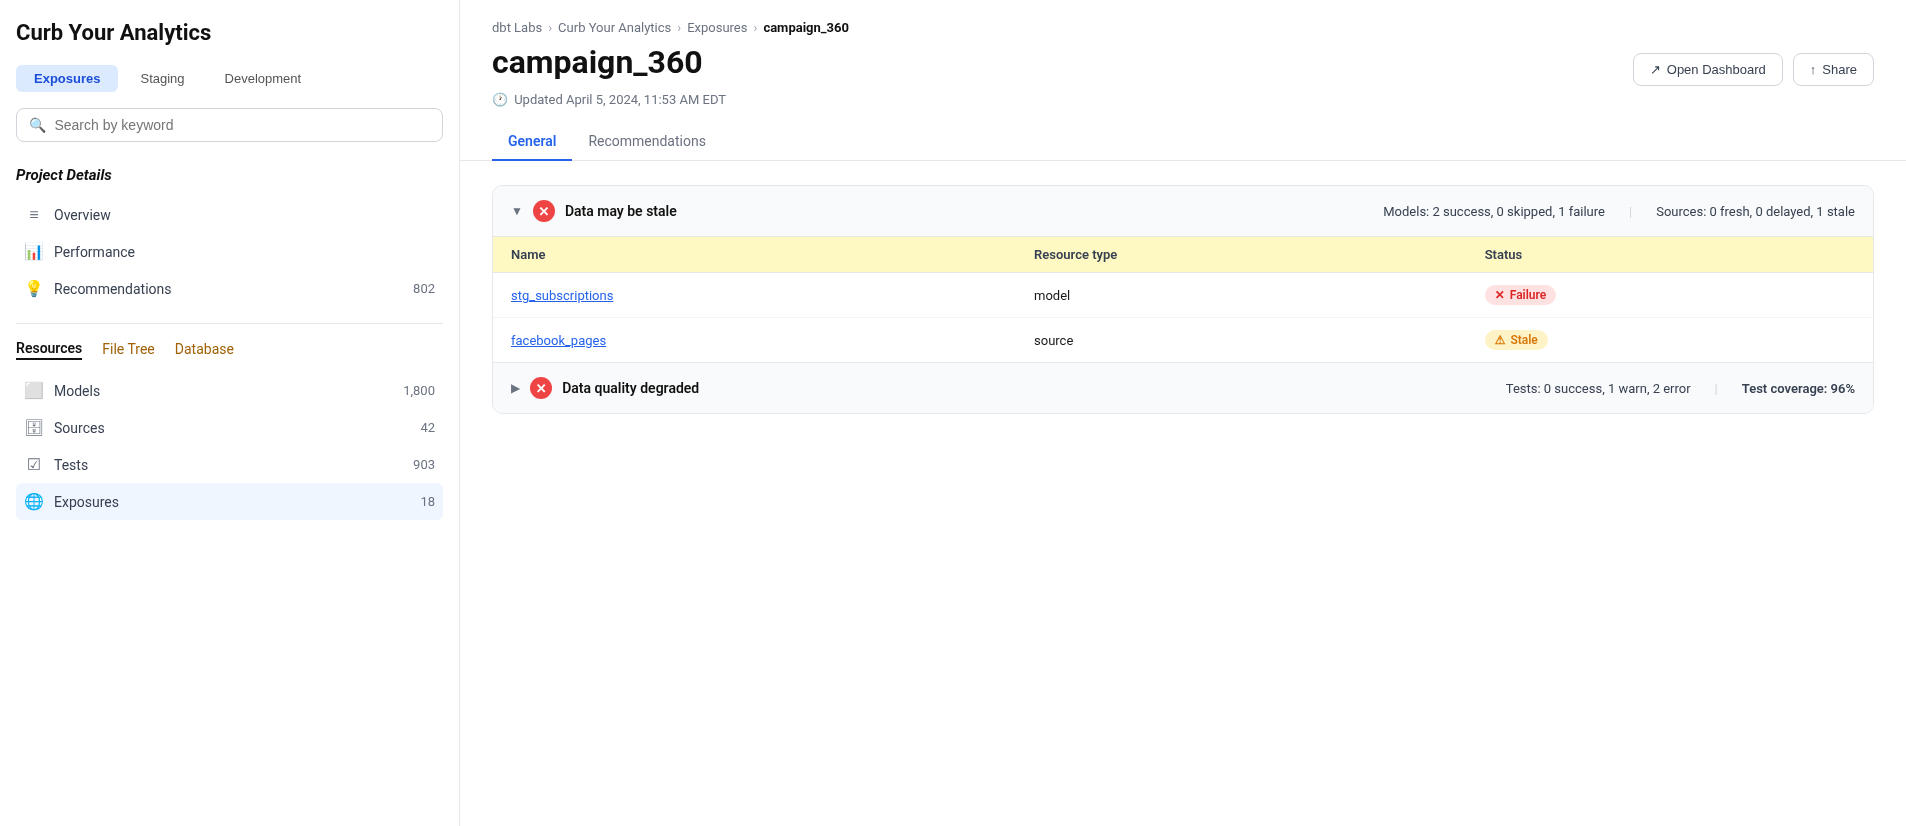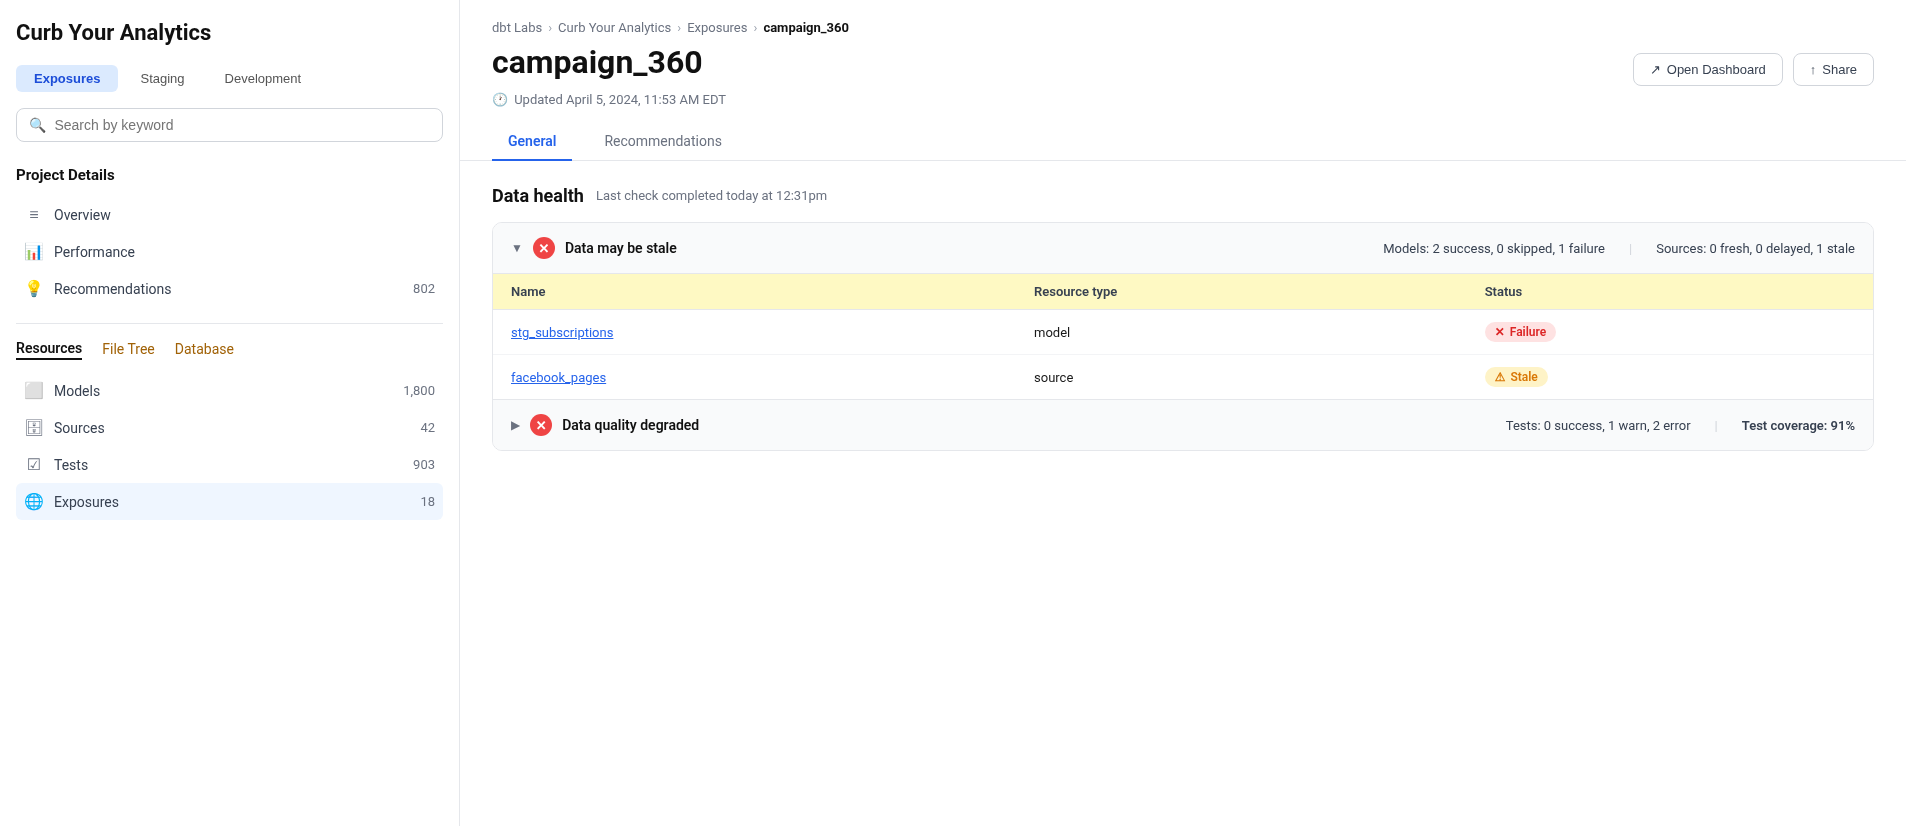--- a/index.html
+++ b/index.html
@@ -6,41 +6,41 @@
     body { font-family: -apple-system, BlinkMacSystemFont, 'Segoe UI', Roboto, sans-serif; display: flex; height: 826px; overflow: hidden; background: #fff; color: #1a1a1a; font-size: 14px; }
 
     
     #sidebar { width: 460px; min-width: 460px; border-right: 1px solid #e5e7eb; padding: 20px 16px; overflow-y: auto; }
     .sidebar-title { font-size: 22px; font-weight: 700; margin-bottom: 20px; color: #111; }
     .env-tabs { display: flex; gap: 4px; margin-bottom: 16px; }
     .env-tab { padding: 6px 18px; border-radius: 6px; border: none; cursor: pointer; font-size: 13px; background: transparent; color: #555; }
     .env-tab.active { background: #dbeafe; color: #1d4ed8; font-weight: 600; }
     .search-box { display: flex; align-items: center; border: 1px solid #d1d5db; border-radius: 8px; padding: 8px 12px; margin-bottom: 24px; gap: 8px; }
     .search-box input { border: none; outline: none; width: 100%; font-size: 14px; color: #c2410c; background: transparent; }
-    .section-label { font-size: 15px; font-weight: 700; color: #111; margin-bottom: 12px; }
+    .section-label { font-size: 15px; font-weight: 700; color: #111; margin-bottom: 12px; font-style: italic; }
     .nav-item { display: flex; align-items: center; gap: 10px; padding: 9px 8px; border-radius: 6px; cursor: pointer; color: #374151; font-size: 14px; }
     .nav-item .nav-count { margin-left: auto; color: #6b7280; font-size: 13px; }
     .nav-icon { font-size: 16px; color: #6b7280; width: 20px; text-align: center; }
     .divider { border: none; border-top: 1px solid #e5e7eb; margin: 16px 0; }
     .resources-header { display: flex; align-items: center; gap: 20px; margin-bottom: 12px; }
     .resources-tab { font-size: 14px; font-weight: 600; color: #111; cursor: pointer; padding-bottom: 2px; border-bottom: 2px solid #111; }
     .resources-tab.inactive { font-weight: 400; color: #a16207; border-bottom: none; }
     .nav-item.highlighted { background: #eff6ff; }
 
     
     #main { flex: 1; overflow-y: auto; padding: 0; }
     .breadcrumb { display: flex; align-items: center; gap: 6px; font-size: 13px; color: #6b7280; padding: 20px 32px 0; }
     .breadcrumb .sep { color: #9ca3af; }
     .breadcrumb .current { font-weight: 700; color: #111; }
     .page-header { display: flex; align-items: flex-start; justify-content: space-between; padding: 8px 32px 0; }
     .page-title { font-size: 32px; font-weight: 700; color: #111; }
     .header-actions { display: flex; gap: 10px; margin-top: 10px; }
     .btn-outline { display: flex; align-items: center; gap: 6px; padding: 8px 16px; border: 1px solid #d1d5db; border-radius: 8px; background: #fff; cursor: pointer; font-size: 13px; color: #374151; font-weight: 500; }
     .updated-text { display: flex; align-items: center; gap: 6px; color: #6b7280; font-size: 13px; padding: 6px 32px 16px; }
-    .tabs-row { display: flex; gap: 16px; border-bottom: 1px solid #e5e7eb; padding: 0 32px; margin-bottom: 24px; }
+    .tabs-row { display: flex; gap: 0; border-bottom: 1px solid #e5e7eb; padding: 0 32px; margin-bottom: 24px; }
     .tab { padding: 10px 16px; font-size: 14px; cursor: pointer; color: #6b7280; border-bottom: 2px solid transparent; margin-bottom: -1px; }
     .tab.active { color: #2563eb; border-bottom-color: #2563eb; font-weight: 600; }
     .content-area { padding: 0 32px; }
     .section-title { font-size: 18px; font-weight: 700; color: #111; margin-bottom: 16px; display: flex; align-items: center; gap: 12px; }
     .section-subtitle { font-size: 13px; color: #6b7280; font-weight: 400; }
 
     
     .health-card { border: 1px solid #e5e7eb; border-radius: 10px; overflow: hidden; margin-bottom: 28px; }
     .health-row { display: flex; align-items: center; padding: 14px 18px; background: #fff; gap: 10px; }
     .health-row.header-row { background: #f9fafb; cursor: pointer; }
@@ -159,24 +159,20 @@
     <span>Updated April 5, 2024, 11:53 AM EDT</span>
   </div>
 
   <div class="tabs-row">
     <div class="tab active">General</div>
     <div class="tab">Recommendations</div>
   </div>
 
   <div class="content-area">
 
-    <div class="section-title">
-      <span>Data health</span>
-      <span class="section-subtitle">Last check completed today at 12:31pm</span>
-    </div>
 
     <div class="health-card">
 
       <div class="health-row header-row">
         <span class="expand-icon">▼</span>
         <div class="error-icon">✕</div>
         <span class="health-title">Data may be stale</span>
         <div class="health-meta">
           <span>Models: 2 success, 0 skipped, 1 failure</span>
           <span class="pipe">|</span>
@@ -216,19 +212,19 @@
         </tbody>
       </table>
 
       <div class="health-row header-row collapsed-row">
         <span class="expand-icon">▶</span>
         <div class="error-icon">✕</div>
         <span class="health-title">Data quality degraded</span>
         <div class="health-meta">
           <span>Tests: 0 success, 1 warn, 2 error</span>
           <span class="pipe">|</span>
-          <b><span>Test coverage: 91%</span></b>
+          <b><span>Test coverage: 96%</span></b>
         </div>
       </div>
     </div>
 
   </div>
 </div>
 
 </body></html>

